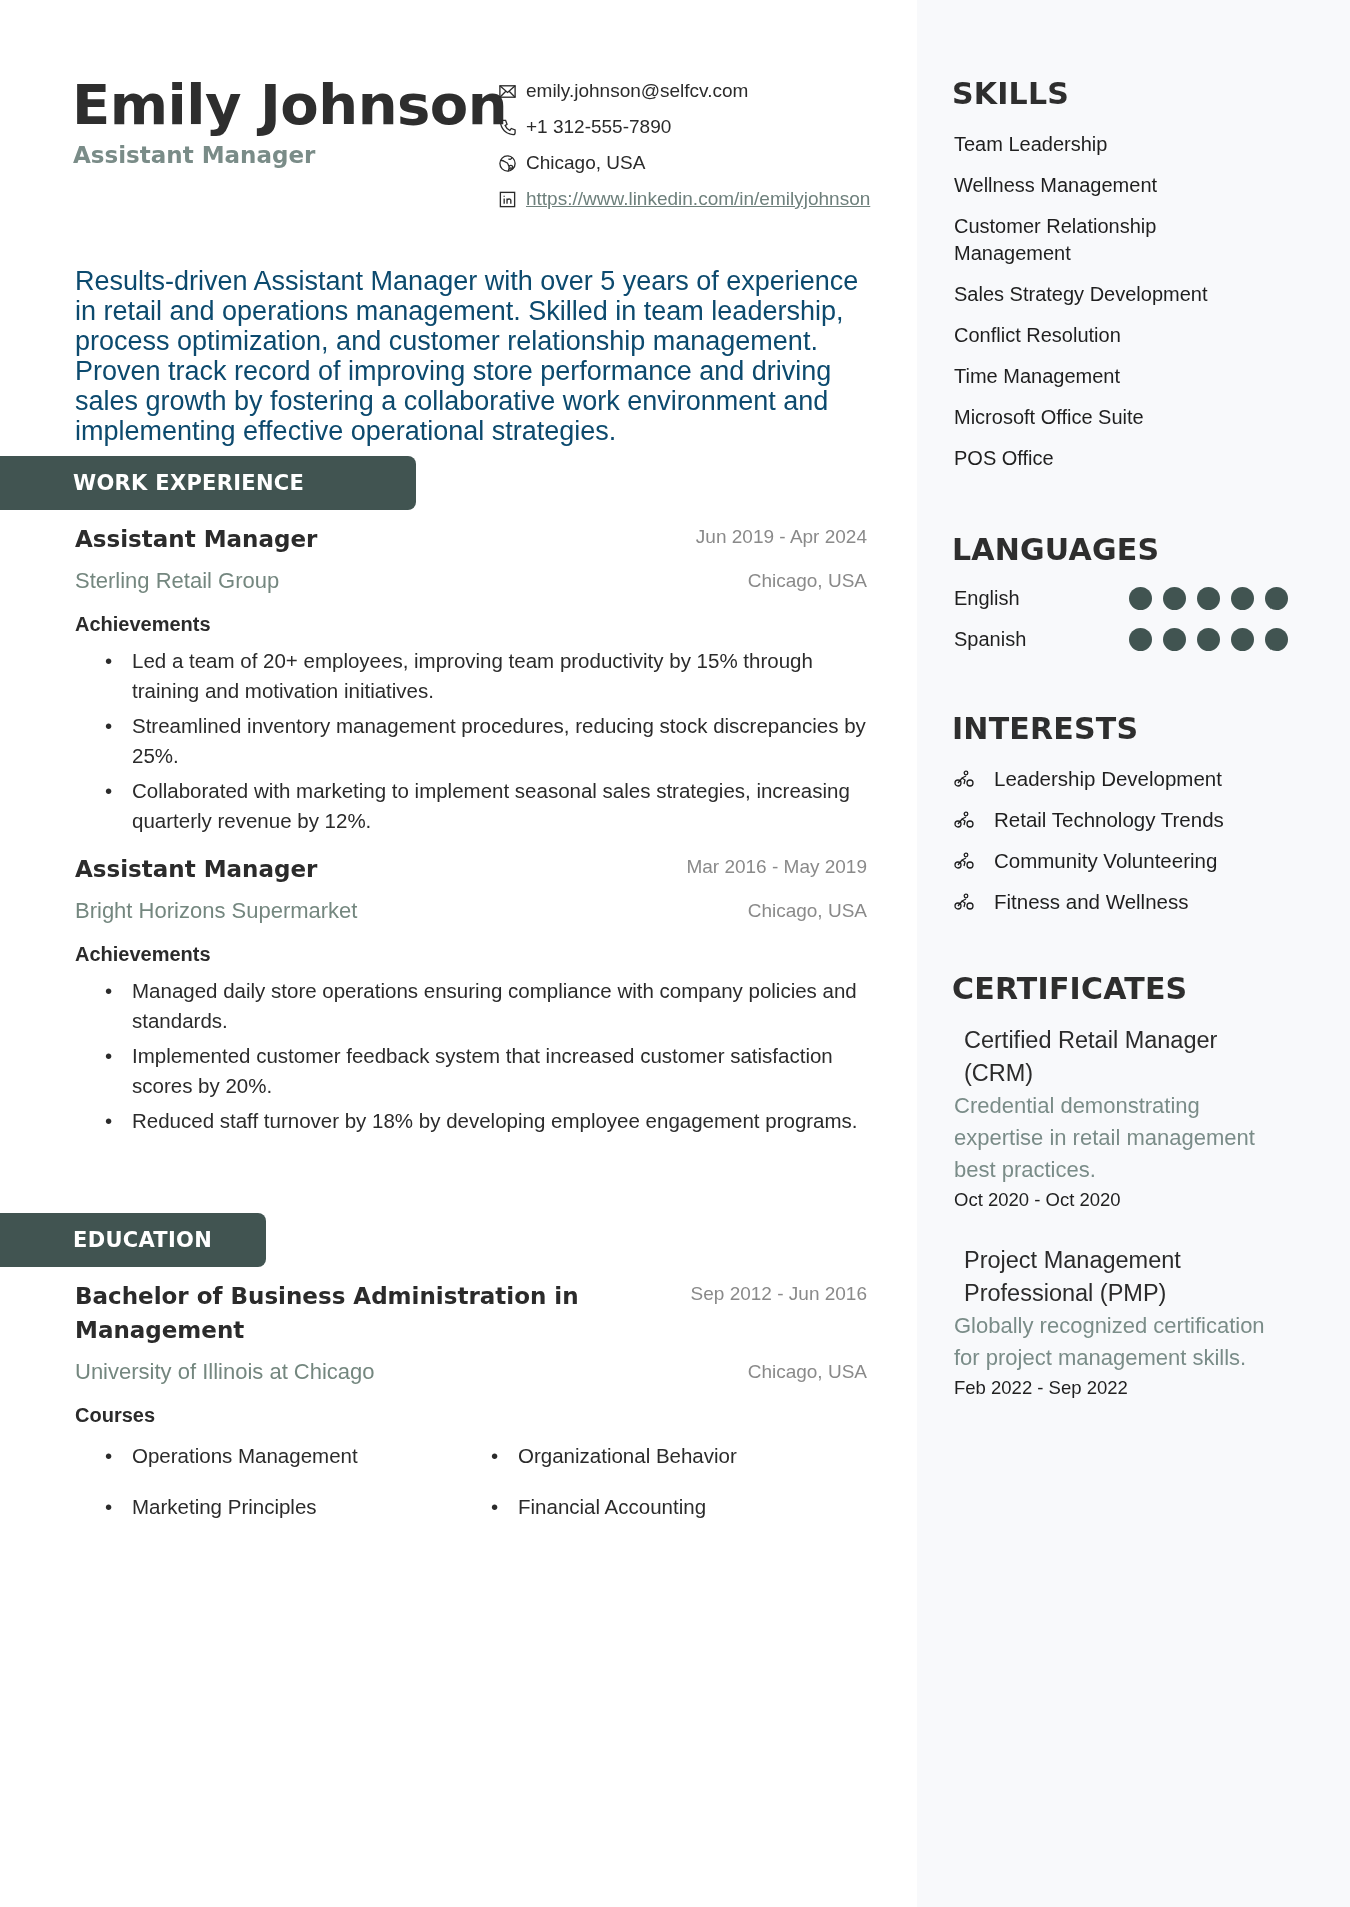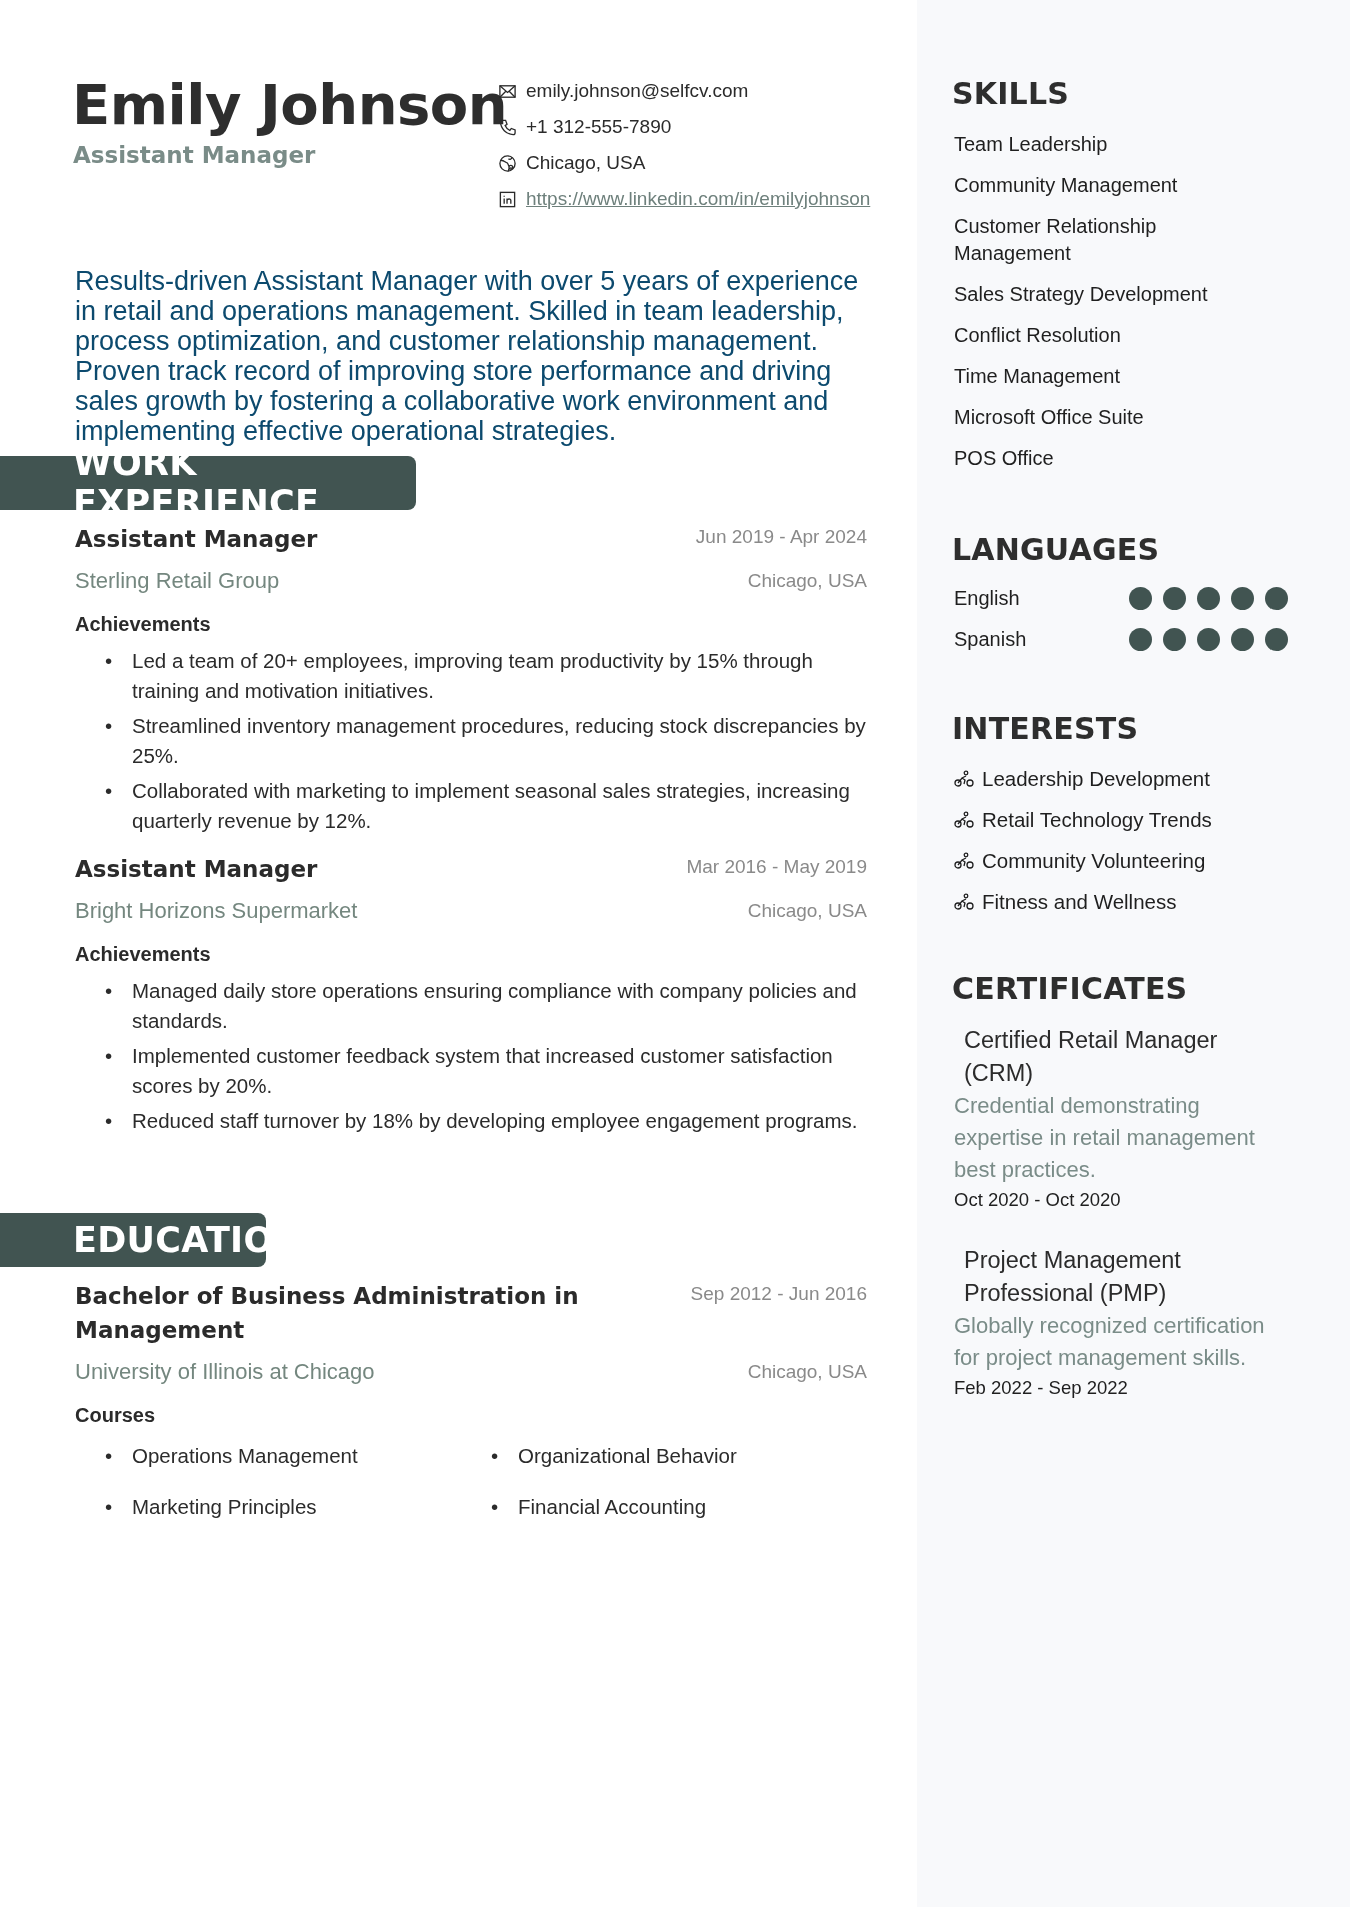--- a/index.html
+++ b/index.html
@@ -13,21 +13,21 @@
   .role { position: absolute; left: 73px; top: 142px; font-size: 23px; font-weight: 700; color: #7a8c88; font-family: "DejaVu Sans", sans-serif; }
 
   .contacts { position: absolute; left: 498px; top: 78px; width: 380px; }
   .contact-row { display: flex; align-items: flex-start; font-size: 19px; line-height: 26px; color: #2b2b2b; margin-bottom: 10px; }
   .contact-row .ic { width: 28px; flex: 0 0 28px; display: flex; align-items: center; height: 26px; }
   .contact-row .ic svg { width: 19px; height: 19px; }
   .contact-row a { color: #6e807c; text-decoration: underline; word-break: break-all; }
 
   .summary { position: absolute; left: 75px; top: 266px; width: 800px; font-size: 27px; line-height: 30px; color: #0c4a6e; }
 
-  .section-bar { position: absolute; left: 0; height: 54px; background: #415451; border-radius: 0 8px 8px 0; color: #ffffff; font-family: "DejaVu Sans", sans-serif; font-weight: 700; font-size: 35px; display: flex; align-items: center; padding-left: 73px; letter-spacing: 0.3px; }
+  .section-bar { position: absolute; left: 0; height: 54px; background: #415451; border-radius: 0 8px 8px 0; color: #ffffff; font-family: "DejaVu Sans", sans-serif; font-weight: 700; font-size: 21px; display: flex; align-items: center; padding-left: 73px; letter-spacing: 0.3px; }
 
   .entry { position: absolute; left: 75px; width: 792px; }
   .entry-head { display: flex; justify-content: space-between; align-items: flex-start; }
   .entry-title { font-family: "DejaVu Sans", sans-serif; font-weight: 700; font-size: 23px; line-height: 34px; color: #2b2b2b; max-width: 520px; }
   .entry-date { font-size: 19px; color: #8a8a8a; line-height: 30px; }
   .entry-sub { display: flex; justify-content: space-between; align-items: flex-end; margin-top: 2px; }
   .entry-org { font-size: 22px; color: #74877f; line-height: 30px; }
   .entry-loc { font-size: 19px; color: #8a8a8a; line-height: 30px; margin-top: 8px; }
   .entry-label { font-size: 20px; font-weight: 700; color: #2b2b2b; margin-top: 14px; line-height: 28px; }
   .bullets { list-style: none; margin-top: 8px; padding-left: 30px; }
@@ -40,21 +40,21 @@
 
   .sb-title { position: absolute; left: 952px; font-family: "DejaVu Sans", sans-serif; font-weight: 700; font-size: 30px; color: #2e2e2e; letter-spacing: 0.2px; }
   .sb-list { position: absolute; left: 954px; width: 350px; list-style: none; }
   .sb-list li { font-size: 20px; line-height: 27px; color: #1f1f1f; margin-bottom: 14px; }
 
   .lang-row { position: absolute; left: 954px; width: 334px; display: flex; justify-content: space-between; align-items: center; font-size: 20px; color: #1f1f1f; }
   .dots { display: flex; gap: 11px; }
   .dot { width: 23px; height: 23px; border-radius: 50%; background: #415451; }
 
   .int-list { position: absolute; left: 954px; list-style: none; }
-  .int-list li { display: flex; align-items: center; font-size: 20.5px; line-height: 27px; color: #1f1f1f; margin-bottom: 14px; }
+  .int-list li { display: flex; align-items: center; font-size: 20.5px; line-height: 27px; color: #1f1f1f; margin-bottom: 14px; gap: 12px; }
   .int-list li svg { width: 20px; height: 18px; margin-right: 8px; }
 
   .cert { position: absolute; left: 954px; width: 330px; }
   .cert-name { font-size: 23.5px; line-height: 33px; color: #2b2b2b; margin-left: 10px; }
   .cert-desc { font-size: 22px; line-height: 32px; color: #7a8c88; }
   .cert-date { font-size: 18.5px; line-height: 28px; color: #1f1f1f; }
 </style>
 </head>
 <body>
 
@@ -159,21 +159,21 @@
       <li>Financial Accounting</li>
     </ul>
   </div>
 </div>
 
 <div class="sidebar"></div>
 
 <h2 class="sb-title" style="top:76px;">SKILLS</h2>
 <ul class="sb-list" style="top:131px;">
   <li>Team Leadership</li>
-  <li>Community Management</li>
+  <li>Wellness Management</li>
   <li style="width:270px;">Customer Relationship Management</li>
   <li>Sales Strategy Development</li>
   <li>Conflict Resolution</li>
   <li>Time Management</li>
   <li>Microsoft Office Suite</li>
   <li>POS Office</li>
 </ul>
 
 <h2 class="sb-title" style="top:532px;">LANGUAGES</h2>
 <div class="lang-row" style="top:587px;">

